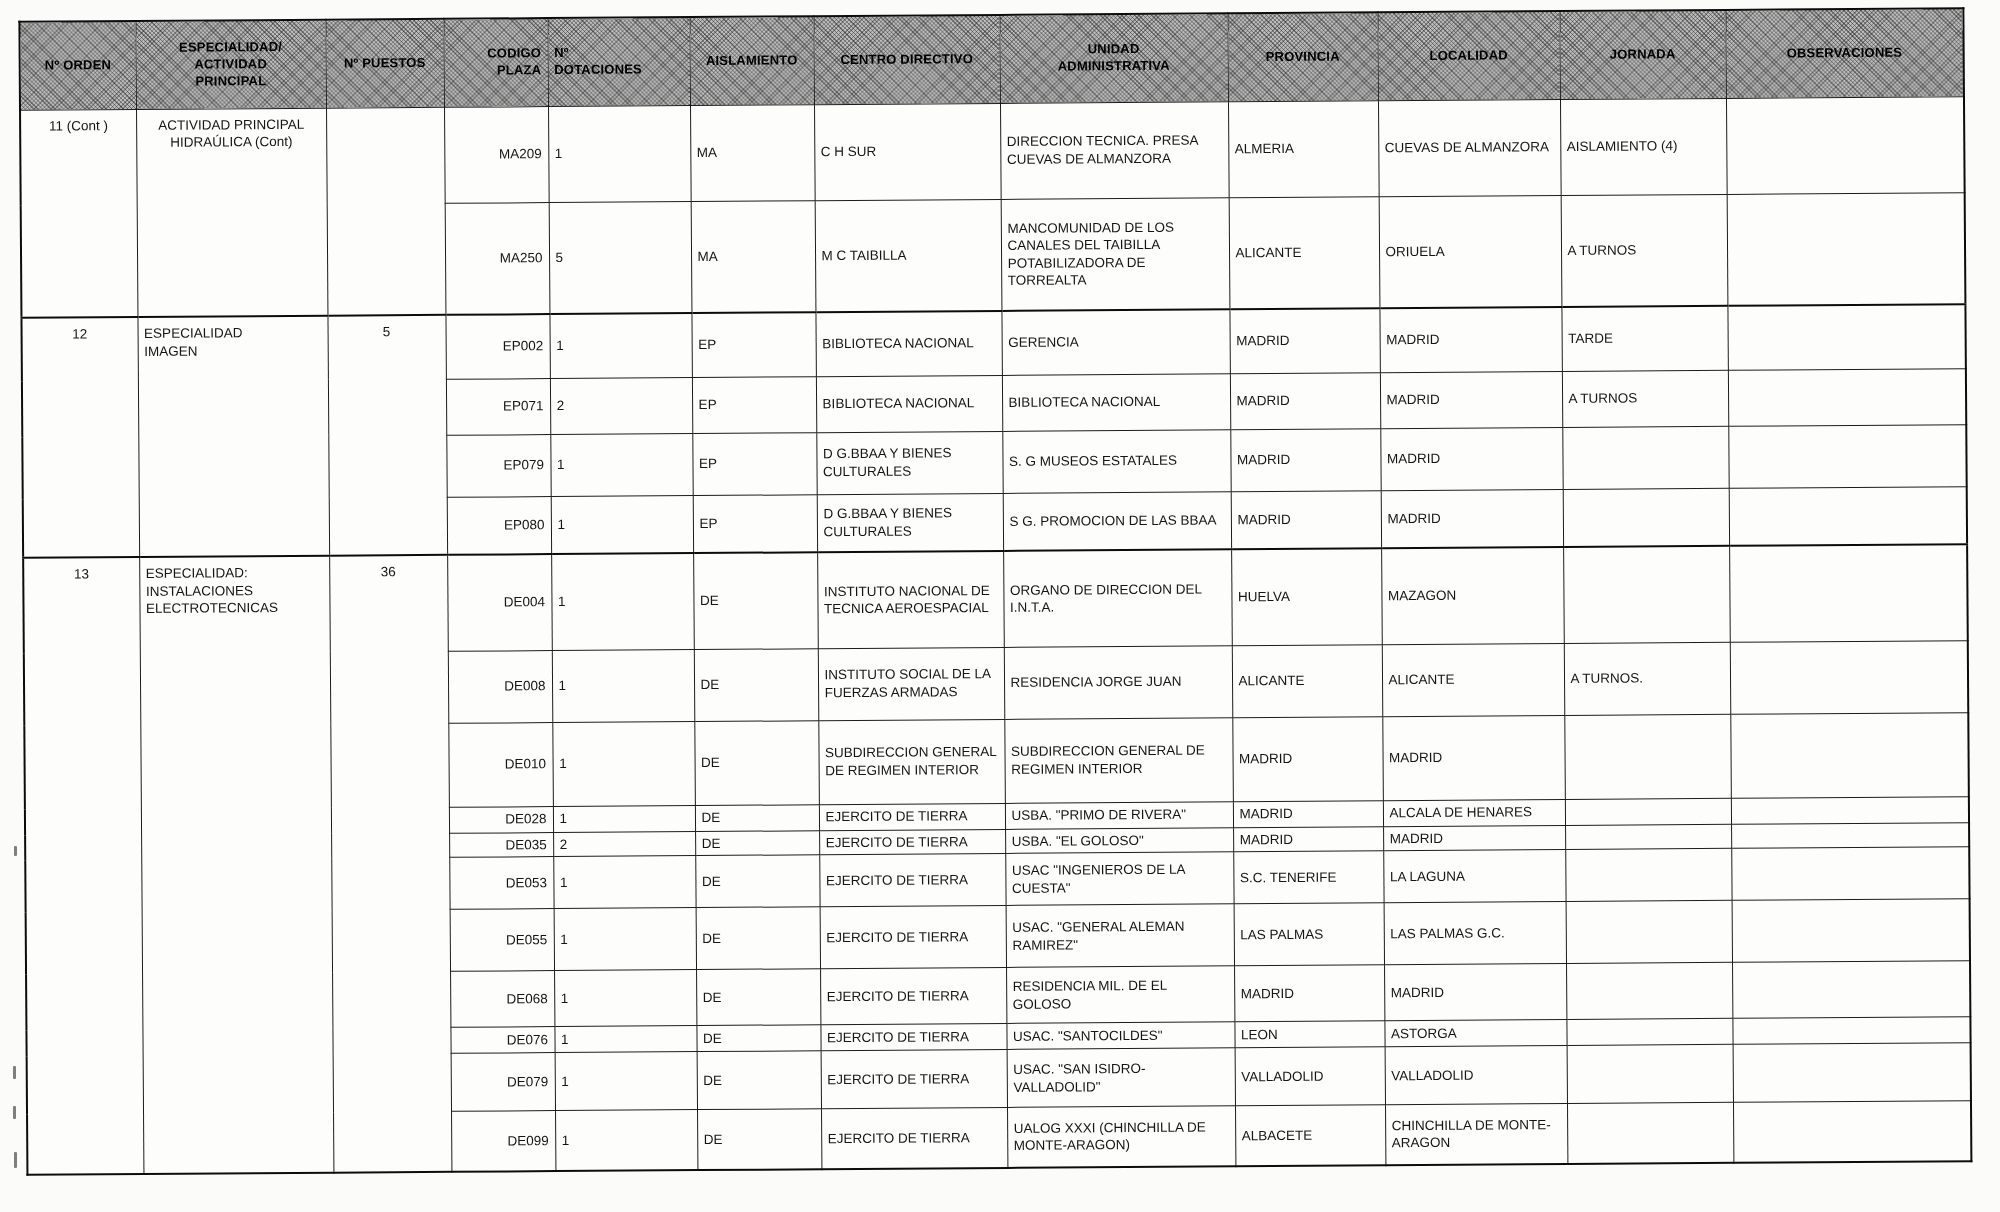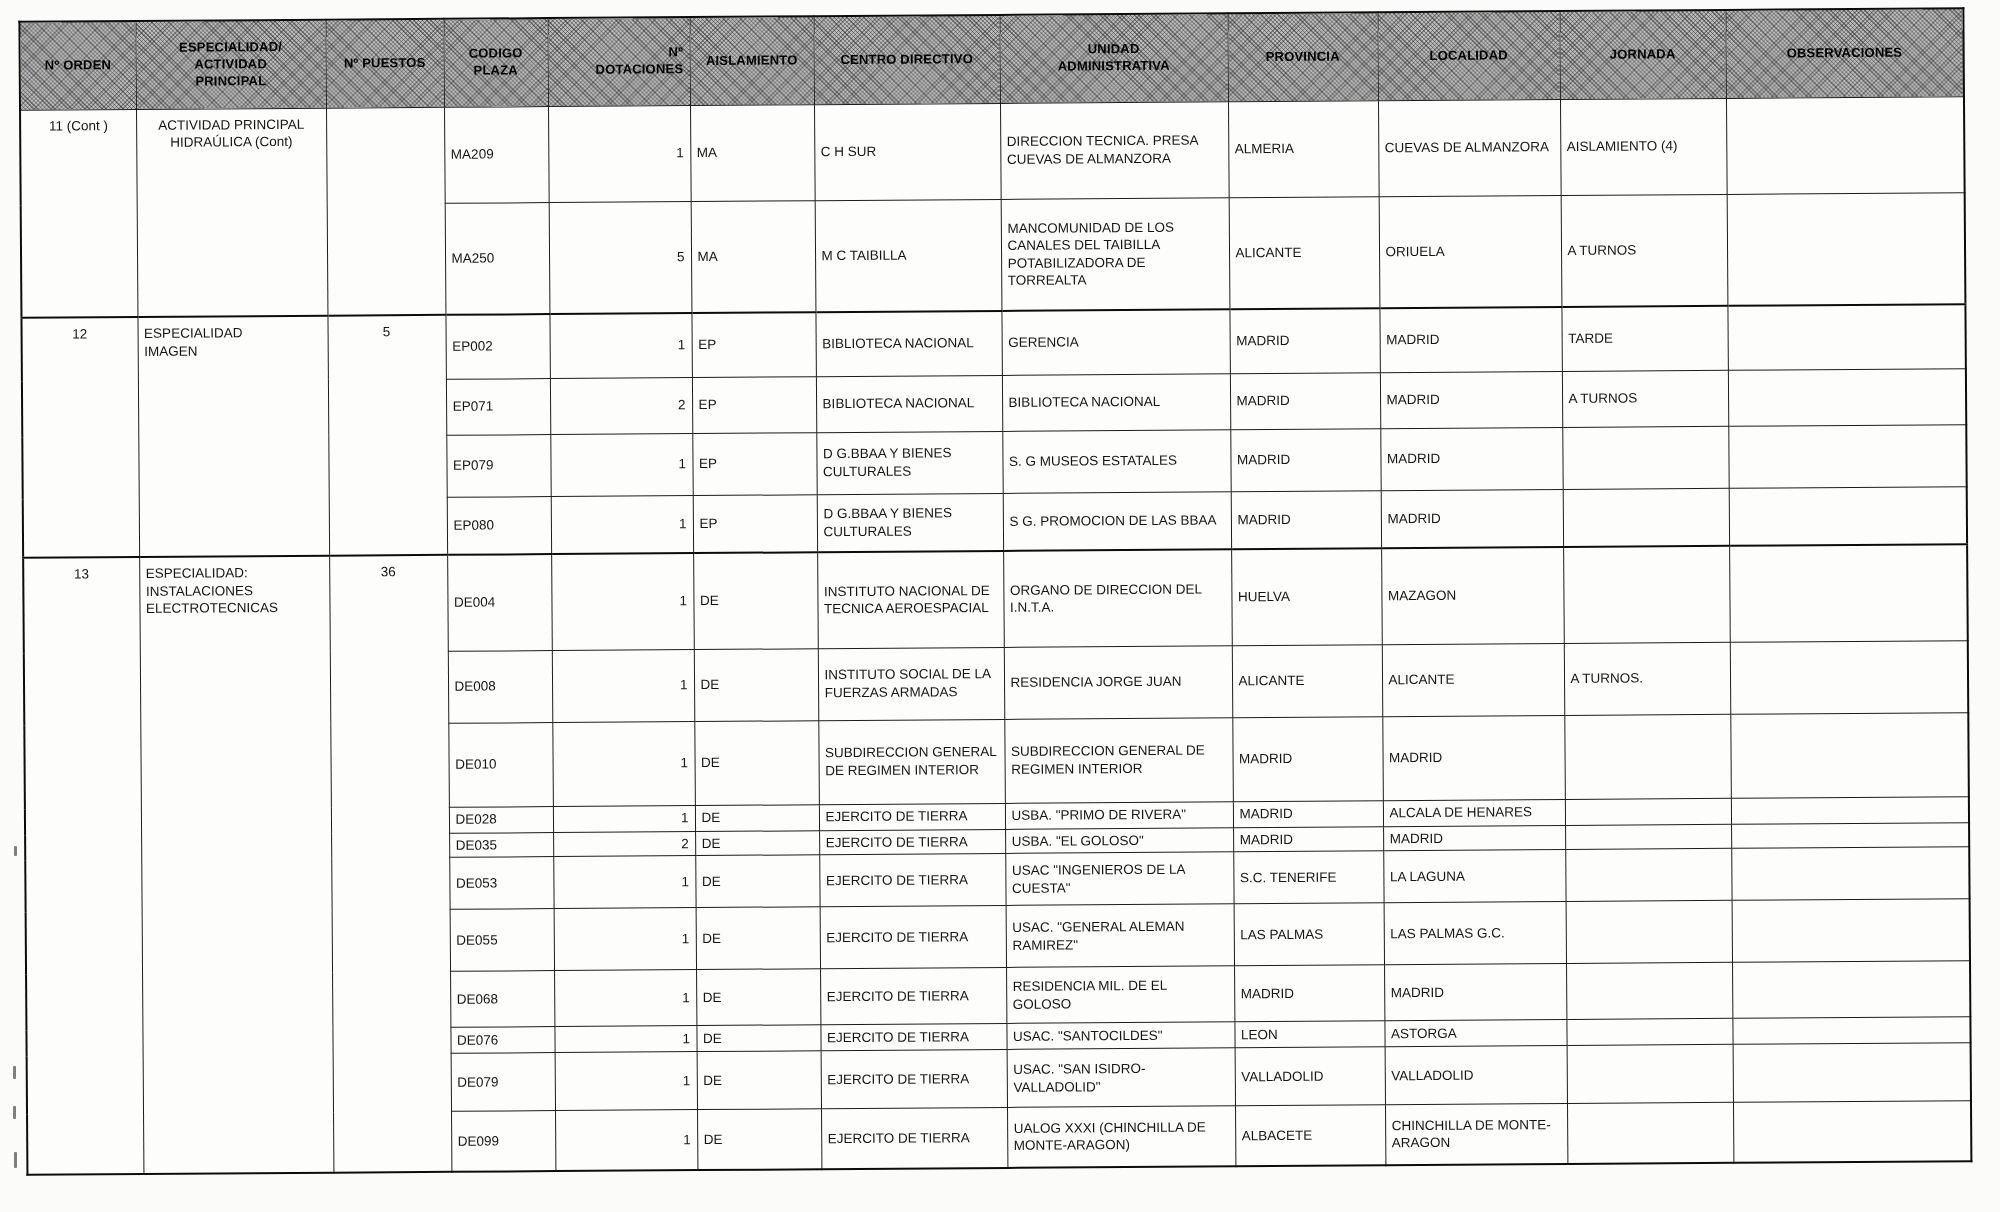--- a/index.html
+++ b/index.html
@@ -49,22 +49,22 @@
   }
   td { vertical-align: middle; background: transparent; }
   td.group-cell {
     vertical-align: top;
     padding-top: 7px;
     white-space: pre-line;
   }
   .col-orden         { width: 116px; text-align: center; }
   .col-especialidad  { width: 190px; }
   .col-puestos       { width: 118px; text-align: center; }
-  .col-codigo        { width: 104px; }
-  .col-dotaciones    { width: 142px; text-align: right; }
+  .col-codigo        { width: 104px; text-align: right; }
+  .col-dotaciones    { width: 142px; text-align: left; }
   .col-ministerio    { width: 124px; }
   .col-centro        { width: 186px; }
   .col-unidad        { width: 228px; }
   .col-provincia     { width: 150px; }
   .col-localidad     { width: 182px; }
   .col-jornada       { width: 166px; }
   .col-observaciones { width: 238px; }
   .centered { text-align: center; }
   tr.group-start td { border-top: 2px solid #0c0c0c; }
   

